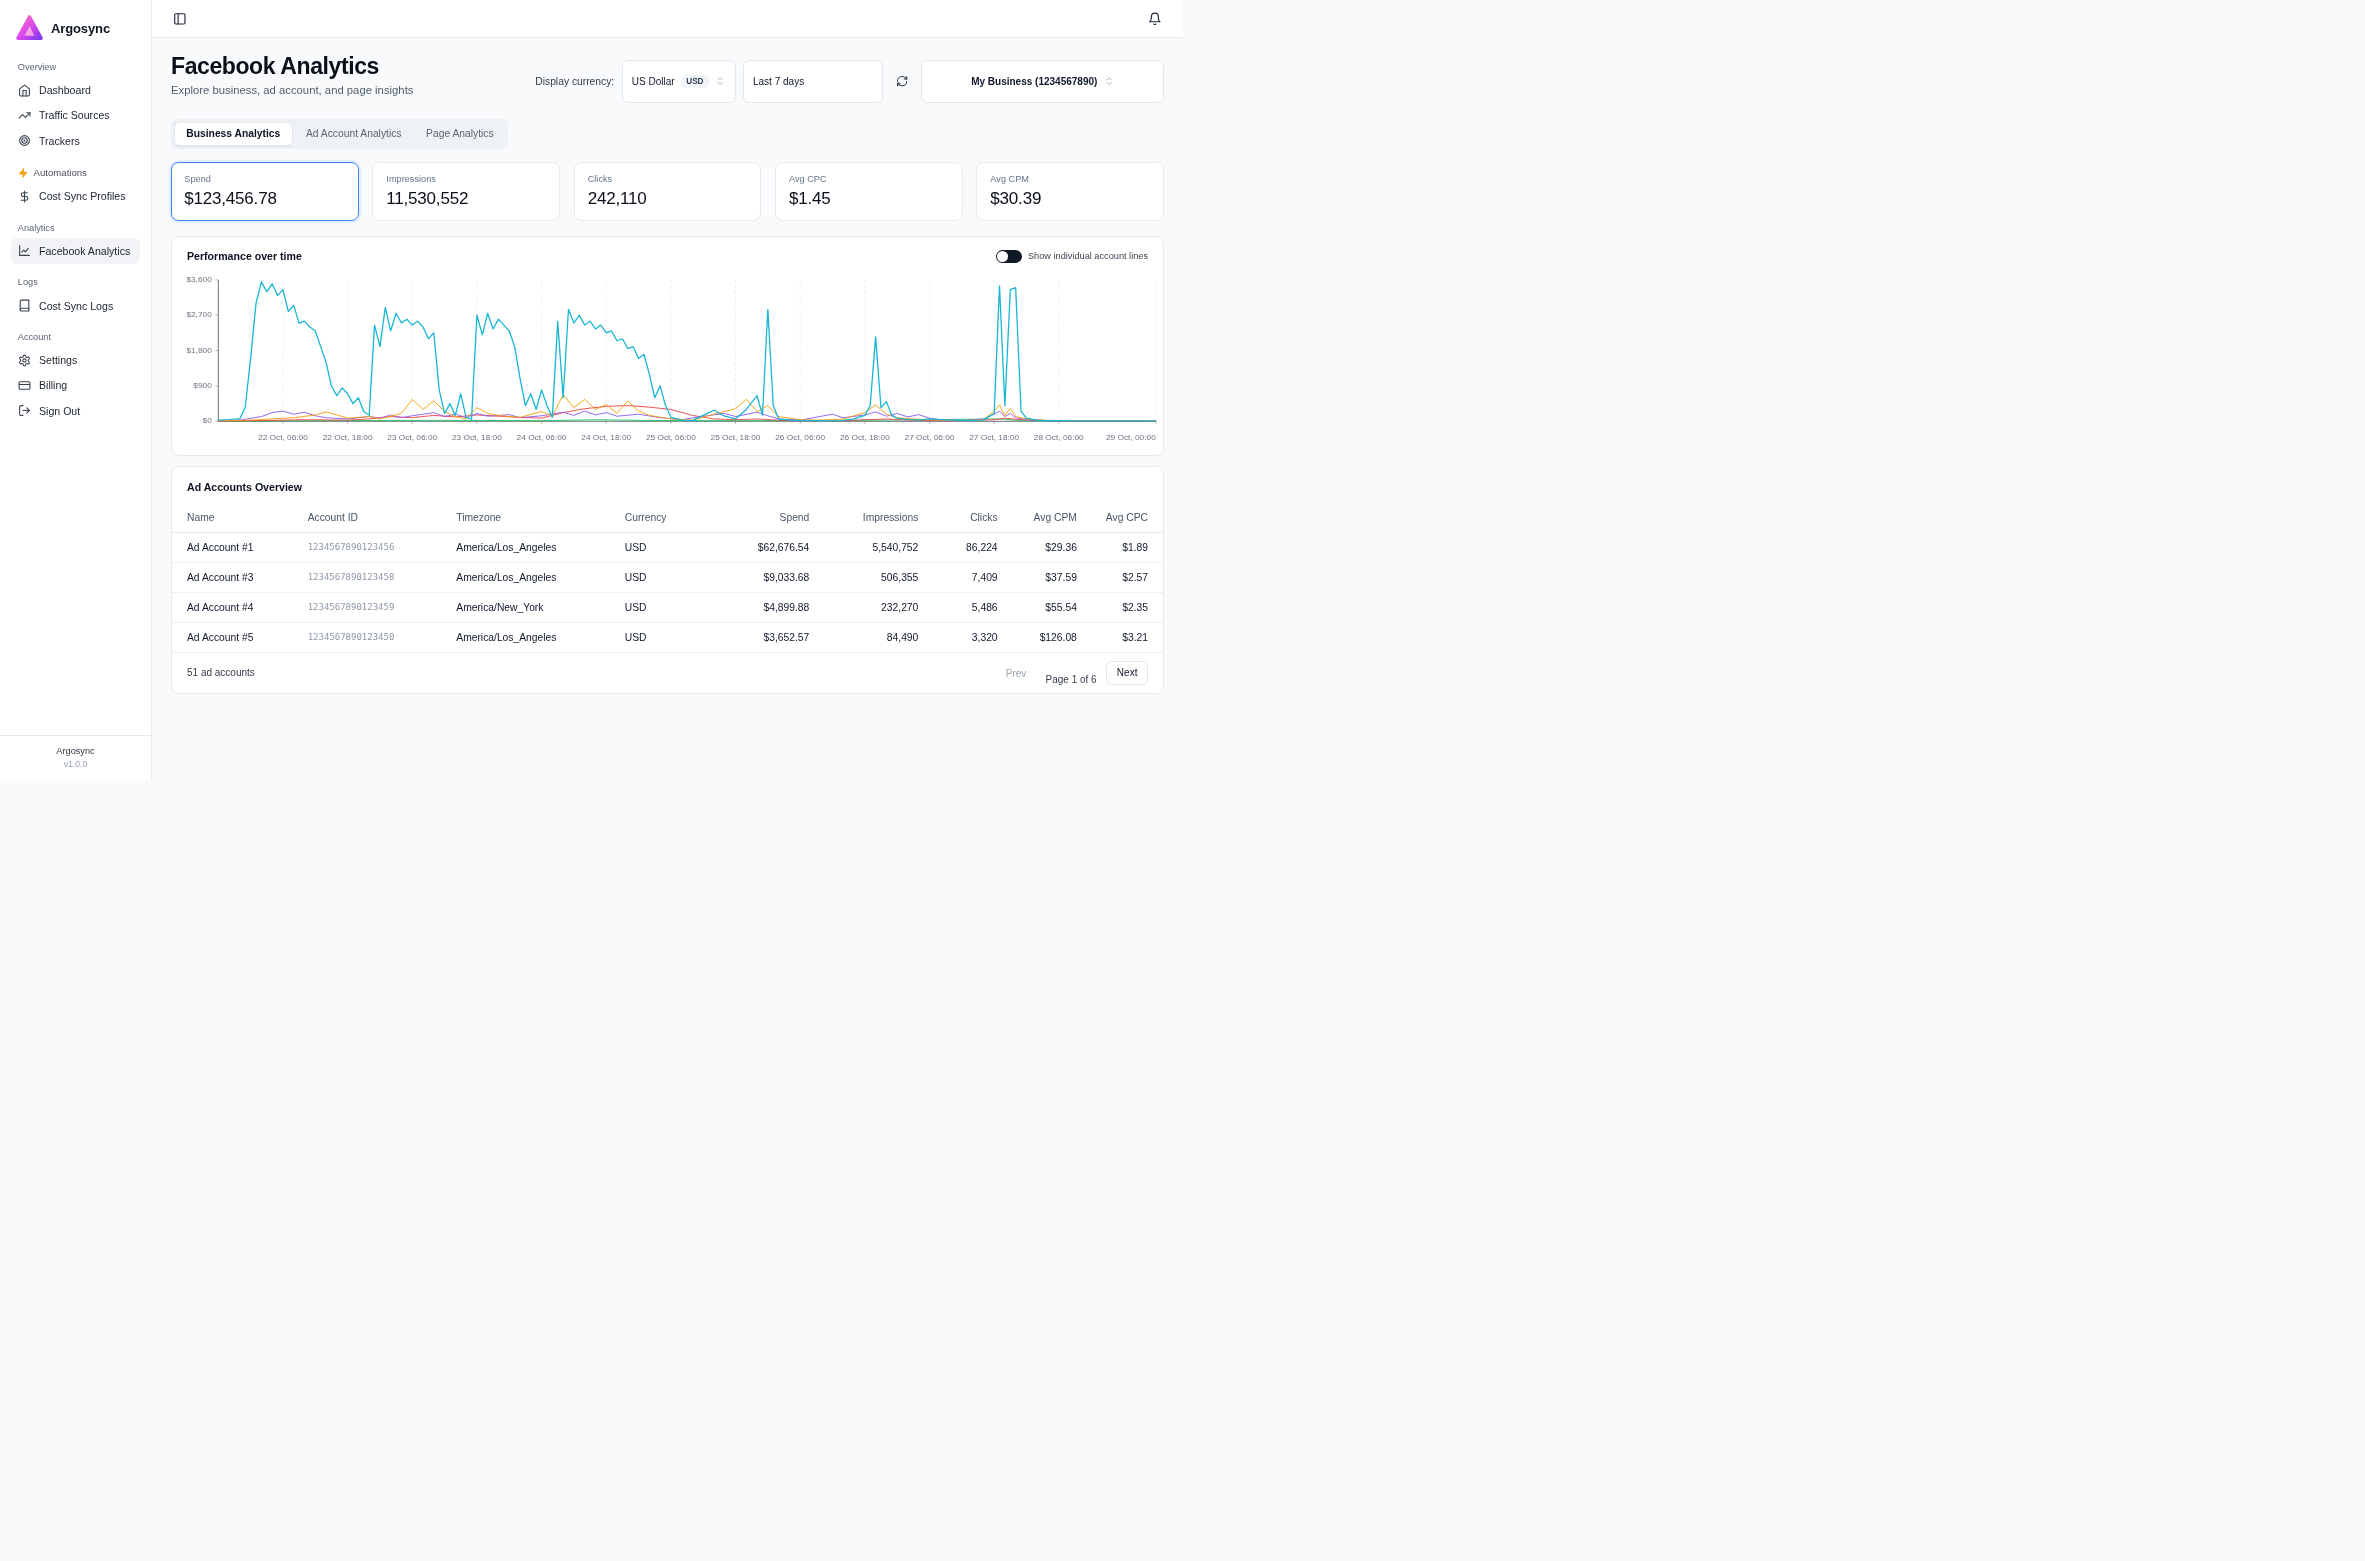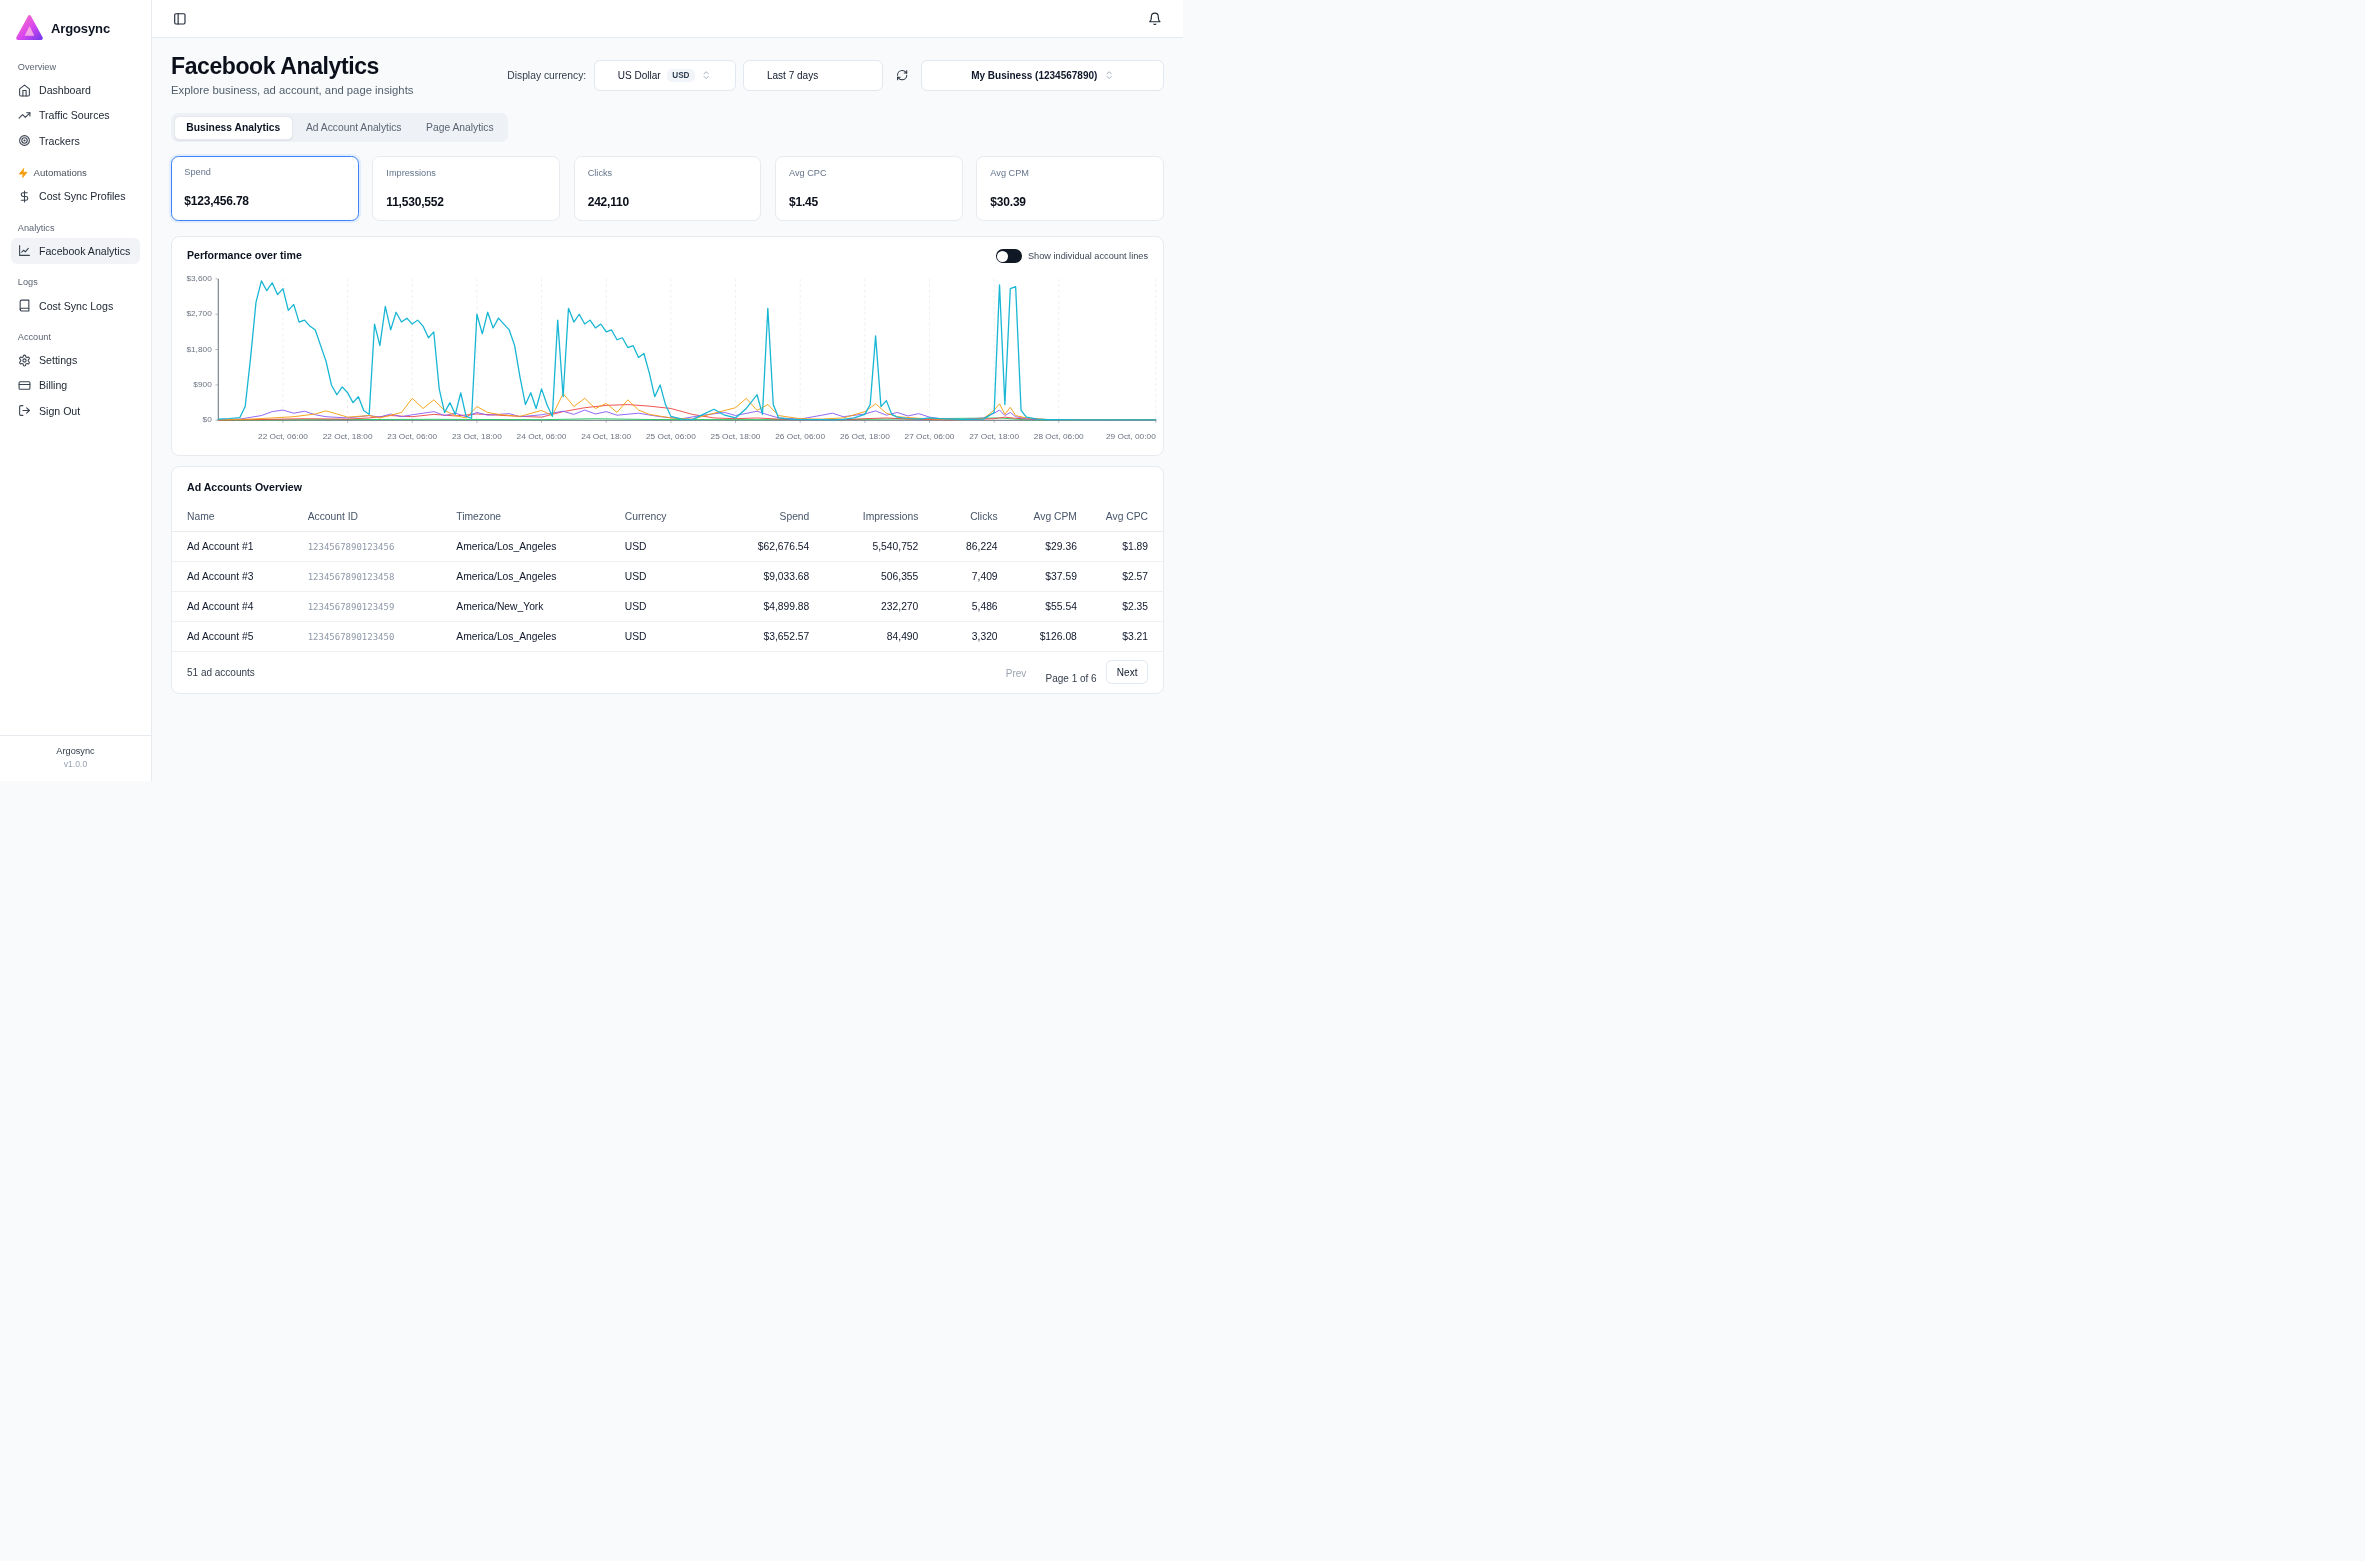--- a/index.html
+++ b/index.html
@@ -32,38 +32,38 @@
   .icon-btn .icon{width:13.7px;height:13.7px}
   .topbar .right{margin-left:auto}
   .content{padding:16.4px 19px 0;flex:1;overflow:hidden}
 
   
   .page-head{display:flex;justify-content:space-between;align-items:flex-start}
   h1{font-size:23px;font-weight:700;letter-spacing:-0.4px;color:#0a0f1a;line-height:1.1}
   .subtitle{font-size:11.3px;color:#52606d;margin-top:4.8px}
   .controls{display:flex;align-items:center;gap:7.5px;margin-top:5.5px}
   .ctrl-label{font-size:10.3px;color:#333d4b}
-  .select{display:inline-flex;align-items:center;gap:6.2px;background:#fff;border:0.7px solid #e2e8f0;border-radius:6.2px;padding:0 23px;height:31px;font-size:10px;font-weight:500;color:#0f172a}
+  .select{display:inline-flex;align-items:center;gap:6.2px;background:#fff;border:0.7px solid #e2e8f0;border-radius:6.2px;padding:0 9px;height:43px;font-size:10px;font-weight:500;color:#0f172a}
   .select .chev{width:10.3px;height:10.3px;color:#94a3b8}
   .badge{background:#f1f5f9;border-radius:4.8px;padding:2.1px 5.5px;font-size:8.2px;font-weight:700;color:#334155}
   .select.date{width:140px;justify-content:space-between;font-weight:400}
   .select.biz{width:243px;justify-content:center;font-weight:700}
   .refresh .icon{width:12.3px;height:12.3px;color:#2b3442}
 
   
   .tabs{display:inline-flex;align-items:center;background:#eef1f5;border-radius:6.8px;padding:2.7px;margin-top:16.4px;gap:1.4px}
   .tab{padding:5.5px 11.6px;font-size:10.3px;color:#5b6472;border-radius:5.5px}
   .tab.active{background:#fff;color:#0b1220;font-weight:600;border:0.7px solid #e5e9ee;box-shadow:0 0.7px 1.4px rgba(16,24,40,.06)}
 
   
   .stats{display:grid;grid-template-columns:repeat(5,1fr);gap:13.7px;margin-top:13.7px}
   .stat-card{background:#fff;border:0.7px solid #e7eaee;border-radius:7.5px;padding:11px 13px;cursor:pointer}
   .stat-card.highlight{border:1.4px solid #3b82f6;padding:10.3px 12.3px;box-shadow:0 0 0 2.1px rgba(59,130,246,.10)}
   .stat-label{font-size:9.2px;color:#64748b}
-  .stat-value{font-size:12px;font-weight:700;color:#0a0f1a;margin-top:17px;letter-spacing:-0.2px}
+  .stat-value{font-size:17px;font-weight:400;color:#0a0f1a;margin-top:5px;letter-spacing:-0.2px}
 
   
   .card{background:#fff;border:0.7px solid #e7eaee;border-radius:8.2px;margin-top:15px}
   .card-head{display:flex;justify-content:space-between;align-items:flex-start;padding:12.3px 15px 6.8px}
   .card-head h2{font-size:10.6px;font-weight:600;color:#0b1220}
   .toggle-row{display:flex;align-items:center;gap:6.2px}
   .switch{width:26px;height:13.7px;border-radius:684px;background:#101826;position:relative;flex:none}
   .switch .knob{position:absolute;left:1.4px;top:1.4px;width:11px;height:11px;border-radius:50%;background:#fff}
   .toggle-label{font-size:9.2px;color:#3c4654}
   .chart{display:block;width:100%;height:173px;margin:2.7px 0 9.6px}

